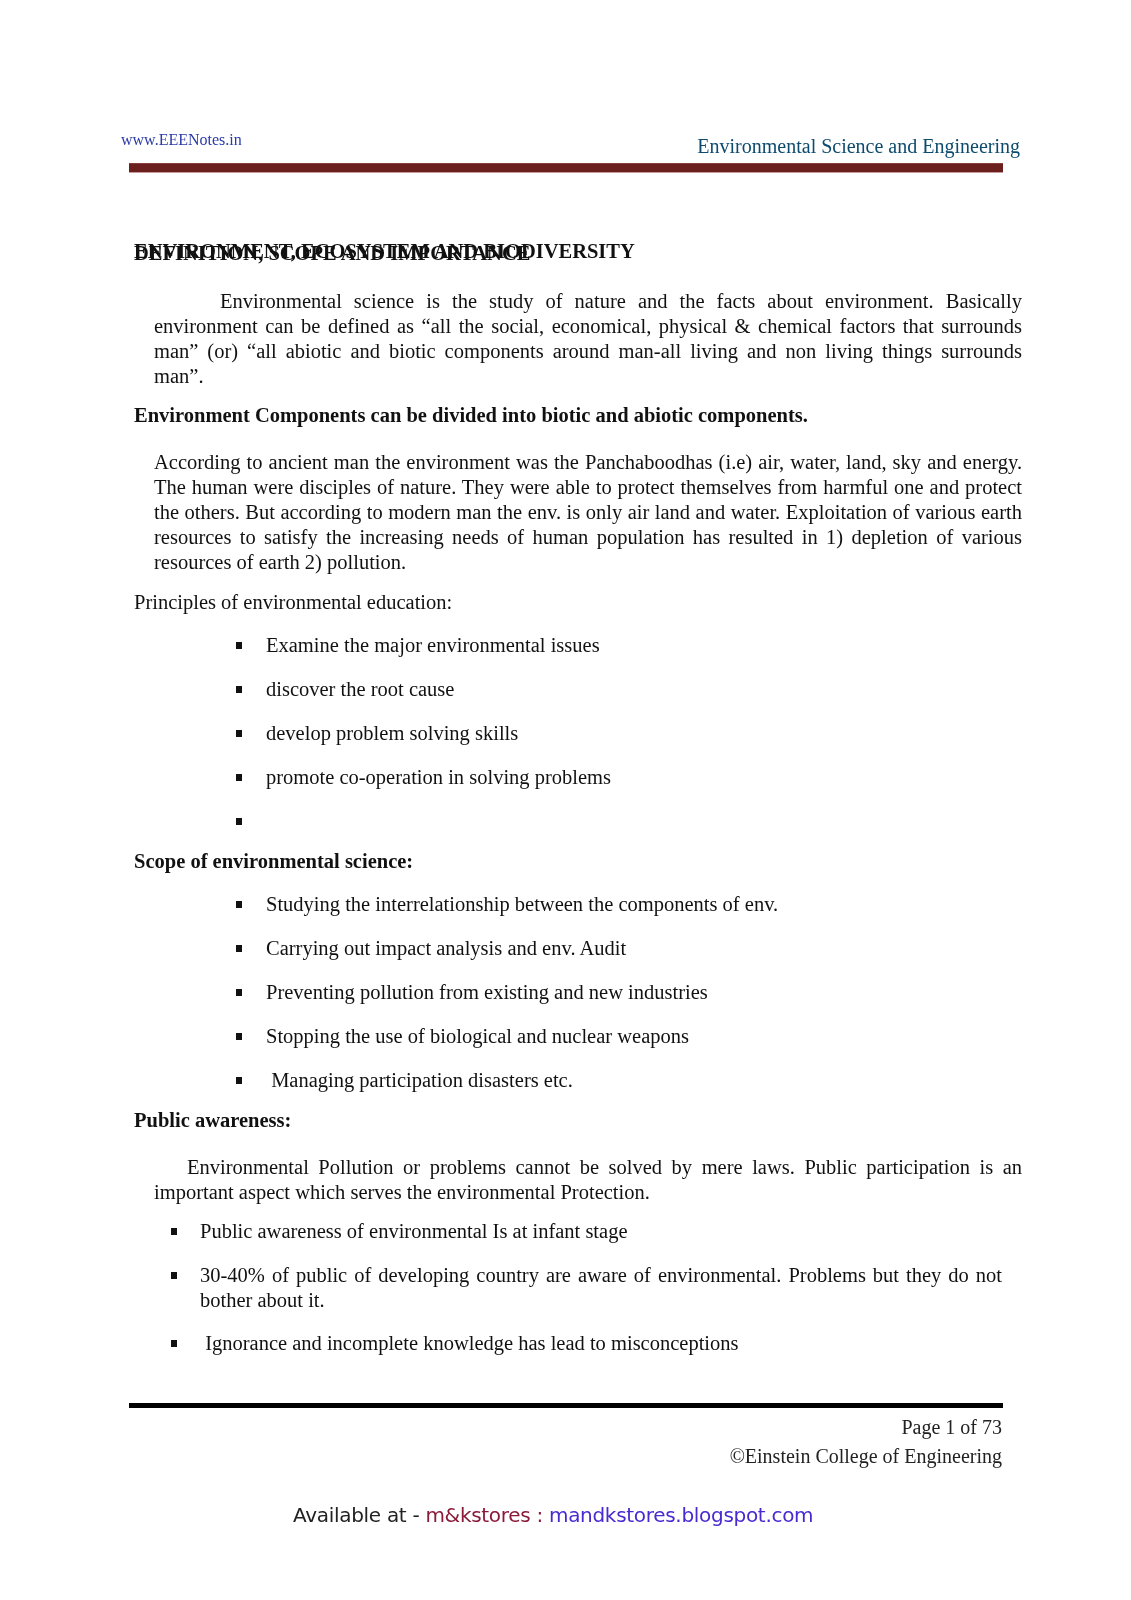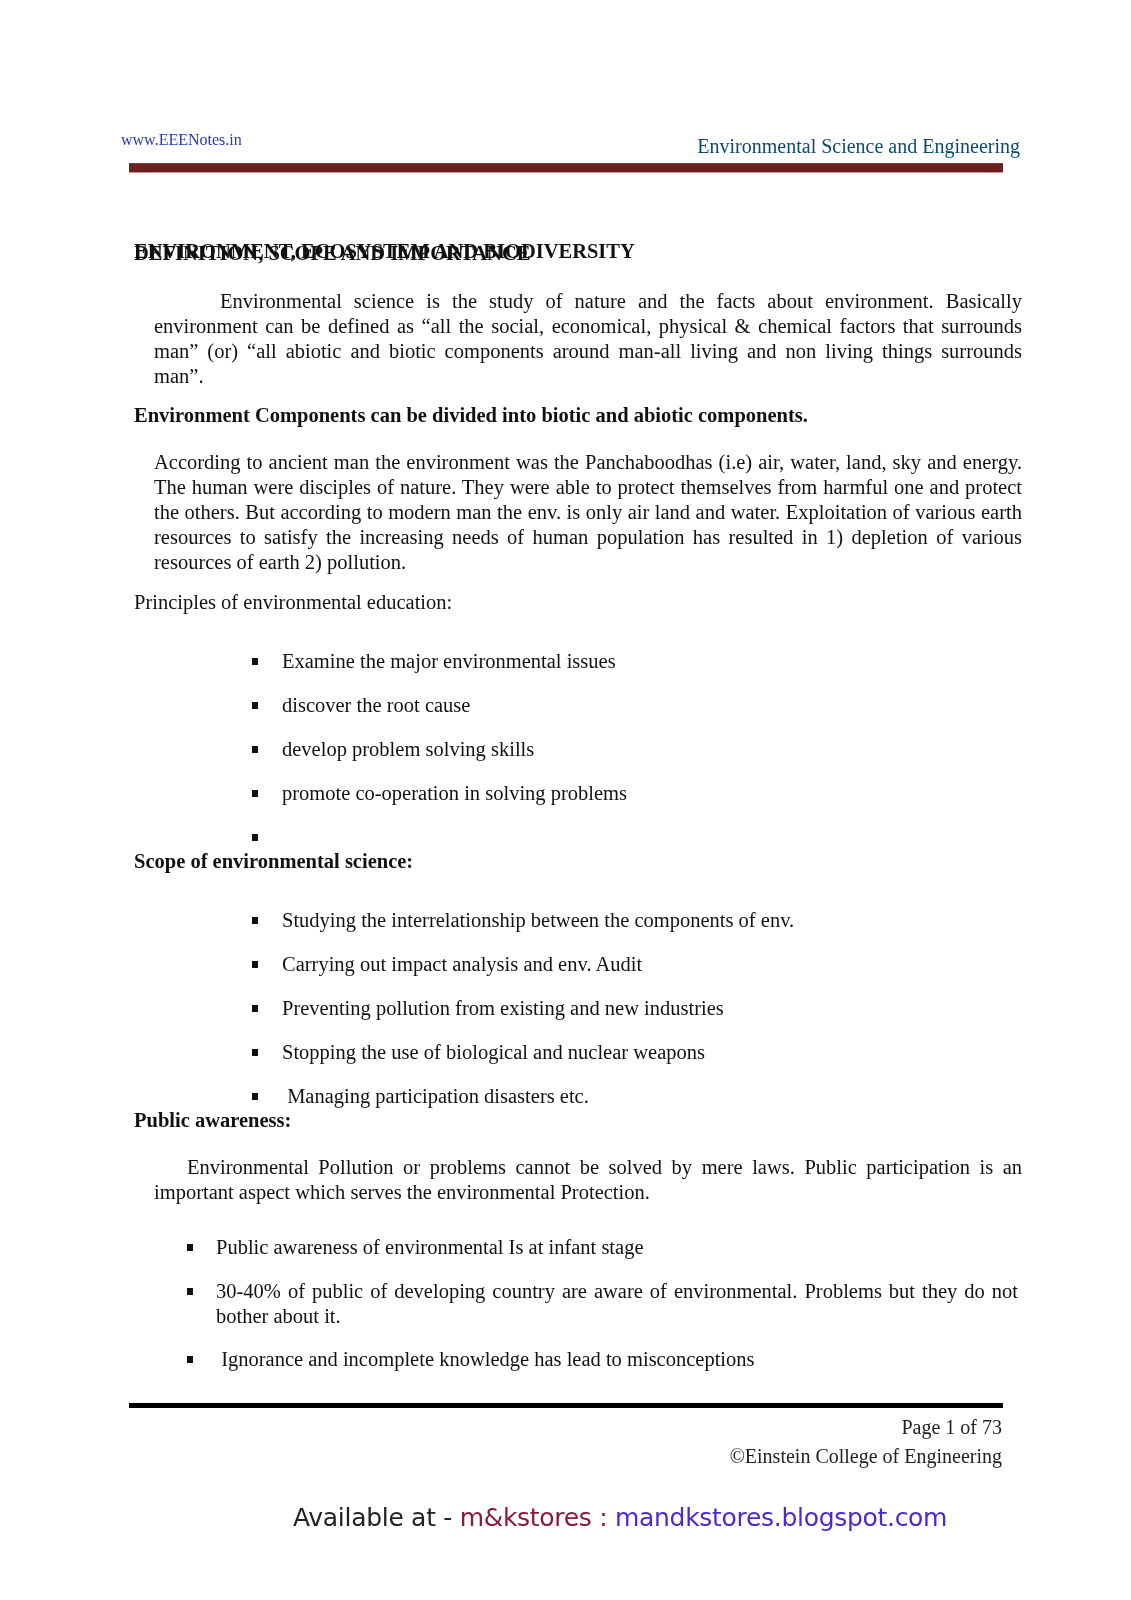--- a/index.html
+++ b/index.html
@@ -6,32 +6,32 @@
   body { width: 1131px; height: 1600px; position: relative; overflow: hidden;
          font-family: "Liberation Serif", "DejaVu Serif", serif; color: #111; }
   .abs { position: absolute; }
   .header-url { left: 121px; top: 131px; font-size: 16px; color: #2a3aa8; }
   .header-title { right: 111px; top: 135px; font-size: 20px; color: #0c4a6e; }
   .header-rule { left: 129px; width: 874px; top: 163px; height: 8px;
                  background: #6b1f1f; border-top: 1px solid #8a3b3b; border-bottom: 1px solid #c79a9a; }
   .footer-rule { left: 129px; width: 874px; top: 1403px; height: 5px; background: #000; }
   .footer-page { right: 129px; top: 1416px; font-size: 20px; color: #222; }
   .footer-copy { right: 129px; top: 1445px; font-size: 20px; color: #222; }
-  .avail { left: 293px; top: 1503px; font-family: "DejaVu Sans", sans-serif; font-size: 25px; color: #222; letter-spacing: -0.3px; }
+  .avail { left: 293px; top: 1503px; font-family: "DejaVu Sans", sans-serif; font-size: 20px; color: #222; letter-spacing: -0.3px; }
   .avail .store { color: #8a1a3a; }
   .avail .url { color: #4a2ad0; }
 
   .content { position: absolute; left: 134px; top: 198px; width: 868px; font-size: 20.5px; line-height: 25px; }
   .h { font-weight: bold; margin: 0; }
   .h1 { position: absolute; top: 0; margin-top: 41px; }
   .h2 { position: absolute; top: 43px; }
   .p { text-align: justify; margin: 4px; position: absolute; left: 16px; width: 868px; }
   .indent-big { text-indent: 66px; }
   .indent-small { text-indent: 33px; }
-  .bullet-list { position: absolute; margin: 16px; padding: 0; list-style: none; }
+  .bullet-list { position: absolute; margin: 0; padding: 0; list-style: none; }
   .bullet-list li { position: relative; height: 44px; }
   .bullet-list li .sq { position: absolute; width: 6px; height: 7px; background: #111; top: 9px; }
   .bl-a { left: 0; width: 868px; }
   .bl-a li .sq { left: 102px; }
   .bl-a li .txt { position: absolute; left: 132px; }
   .bl-b { left: 0; width: 868px; }
   .bl-b li .sq { left: 37px; }
   .bl-b li .txt { position: absolute; left: 66px; right: 0; text-align: justify; }
 </style>
 </head>

